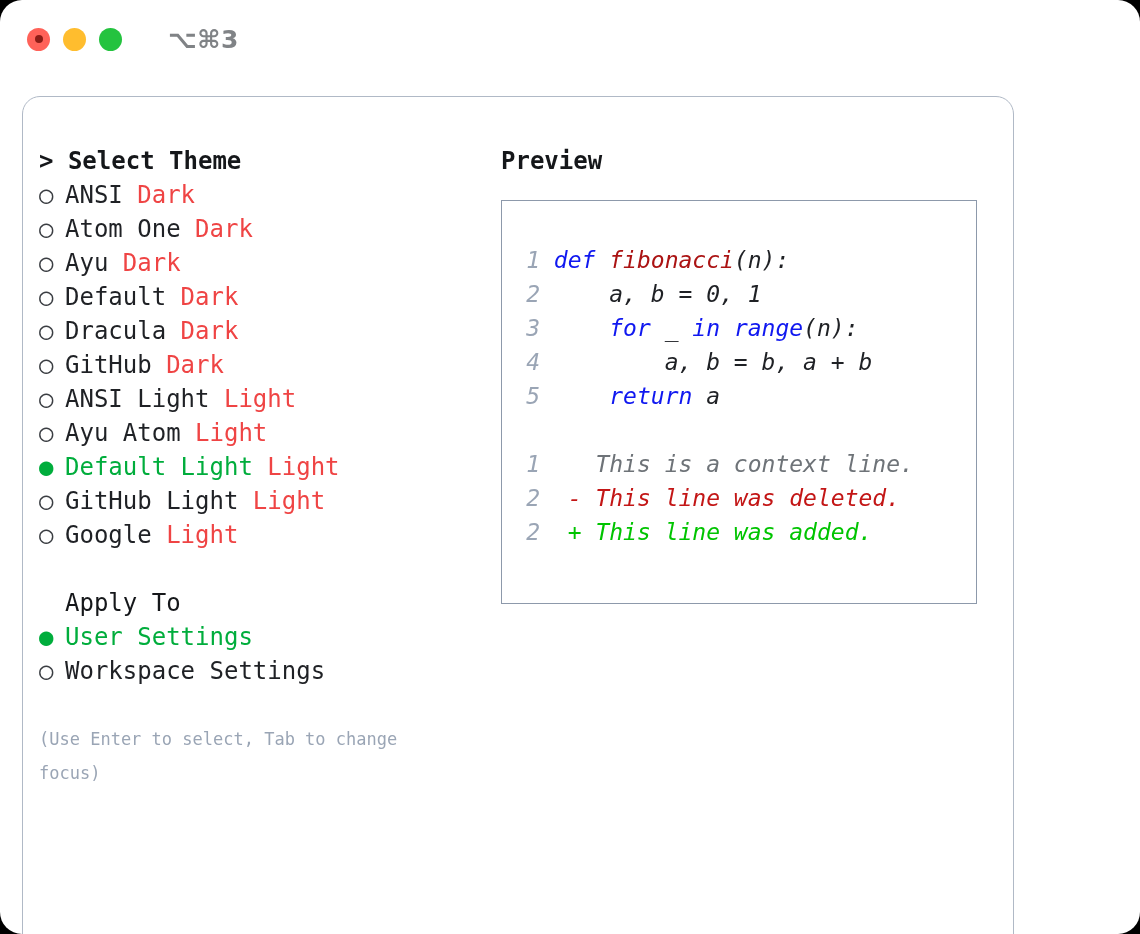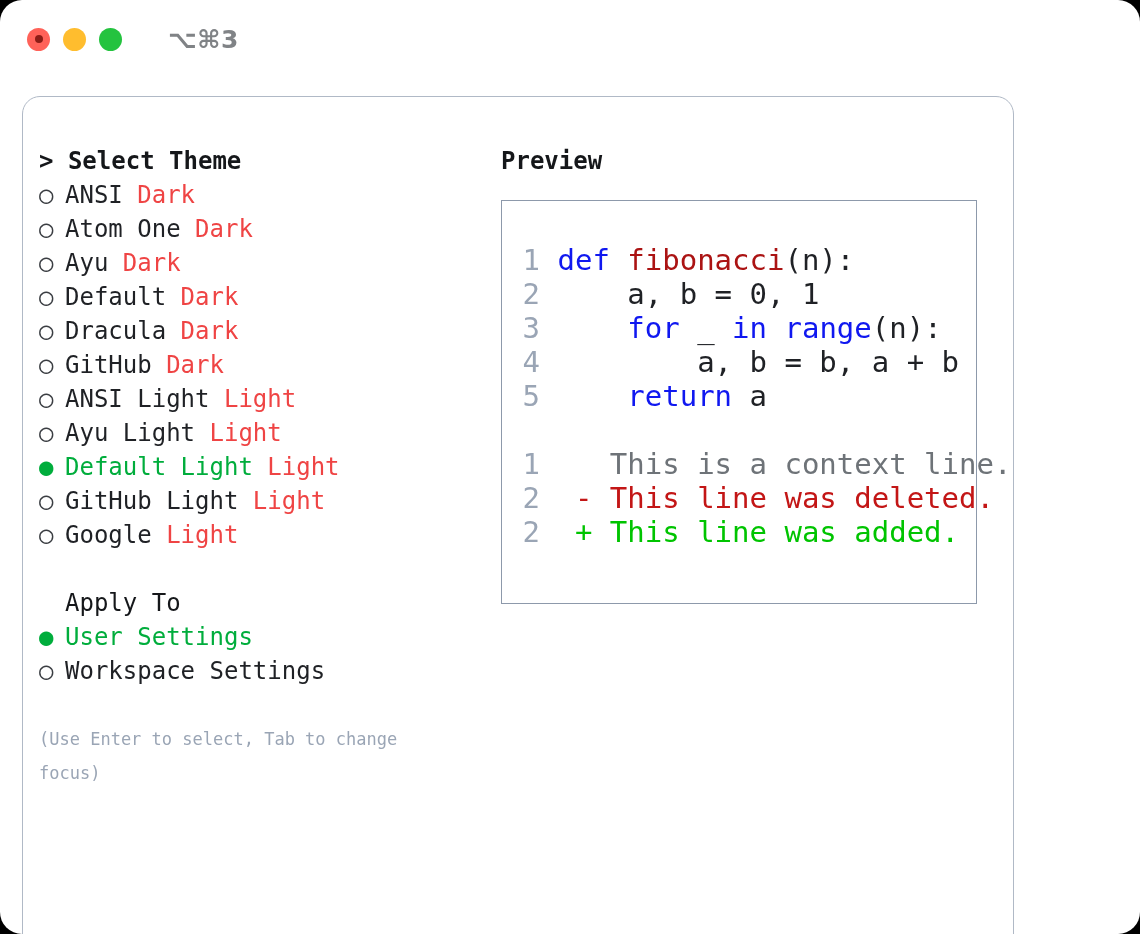--- a/index.html
+++ b/index.html
@@ -167,23 +167,24 @@
     height: 404px;
     border: 1.5px solid #8d99ab;
     box-sizing: border-box;
     background: #ffffff;
     position: relative;
   }
   .code {
     position: absolute;
     left: 14px;
     top: 42px;
-    font-size: 29px;
-    line-height: 34px;
-    white-space: pre;
+    font-size: 23px;
+    line-height: 34px;
+    white-space: pre;
+    font-style: italic;
   }
   .ln {
     display: inline-block;
     width: 24px;
     text-align: right;
     color: #9aa5b5;
   }
   .kw   { color: #1018f0; }
   .fn   { color: #ab1313; }
   .plain{ color: #1f2125; }
@@ -213,21 +214,21 @@
       <div class="left-col">
         <div class="list-header">&gt; Select Theme</div>
         <div id="theme-list">
             <div class="row"><span class="bullet">○</span><span class="name">ANSI</span><span class="meta"> </span><span class="meta">Dark</span></div>
             <div class="row"><span class="bullet">○</span><span class="name">Atom One</span><span class="meta"> </span><span class="meta">Dark</span></div>
             <div class="row"><span class="bullet">○</span><span class="name">Ayu</span><span class="meta"> </span><span class="meta">Dark</span></div>
             <div class="row"><span class="bullet">○</span><span class="name">Default</span><span class="meta"> </span><span class="meta">Dark</span></div>
             <div class="row"><span class="bullet">○</span><span class="name">Dracula</span><span class="meta"> </span><span class="meta">Dark</span></div>
             <div class="row"><span class="bullet">○</span><span class="name">GitHub</span><span class="meta"> </span><span class="meta">Dark</span></div>
             <div class="row"><span class="bullet">○</span><span class="name">ANSI Light</span><span class="meta"> </span><span class="meta">Light</span></div>
-            <div class="row"><span class="bullet">○</span><span class="name">Ayu Light</span><span class="meta"> </span><span class="meta">Light</span></div>
+            <div class="row"><span class="bullet">○</span><span class="name">Ayu Atom</span><span class="meta"> </span><span class="meta">Light</span></div>
             <div class="row selected"><span class="bullet on">●</span><span class="name">Default Light</span><span class="meta"> </span><span class="meta">Light</span></div>
             <div class="row"><span class="bullet">○</span><span class="name">GitHub Light</span><span class="meta"> </span><span class="meta">Light</span></div>
             <div class="row"><span class="bullet">○</span><span class="name">Google</span><span class="meta"> </span><span class="meta">Light</span></div>
           </div>
 
         <div class="spacer"></div>
 
         <div class="section-label">Apply To</div>
         <div id="apply-list">
             <div class="row selected"><span class="bullet on">●</span><span class="name">User Settings</span></div>

